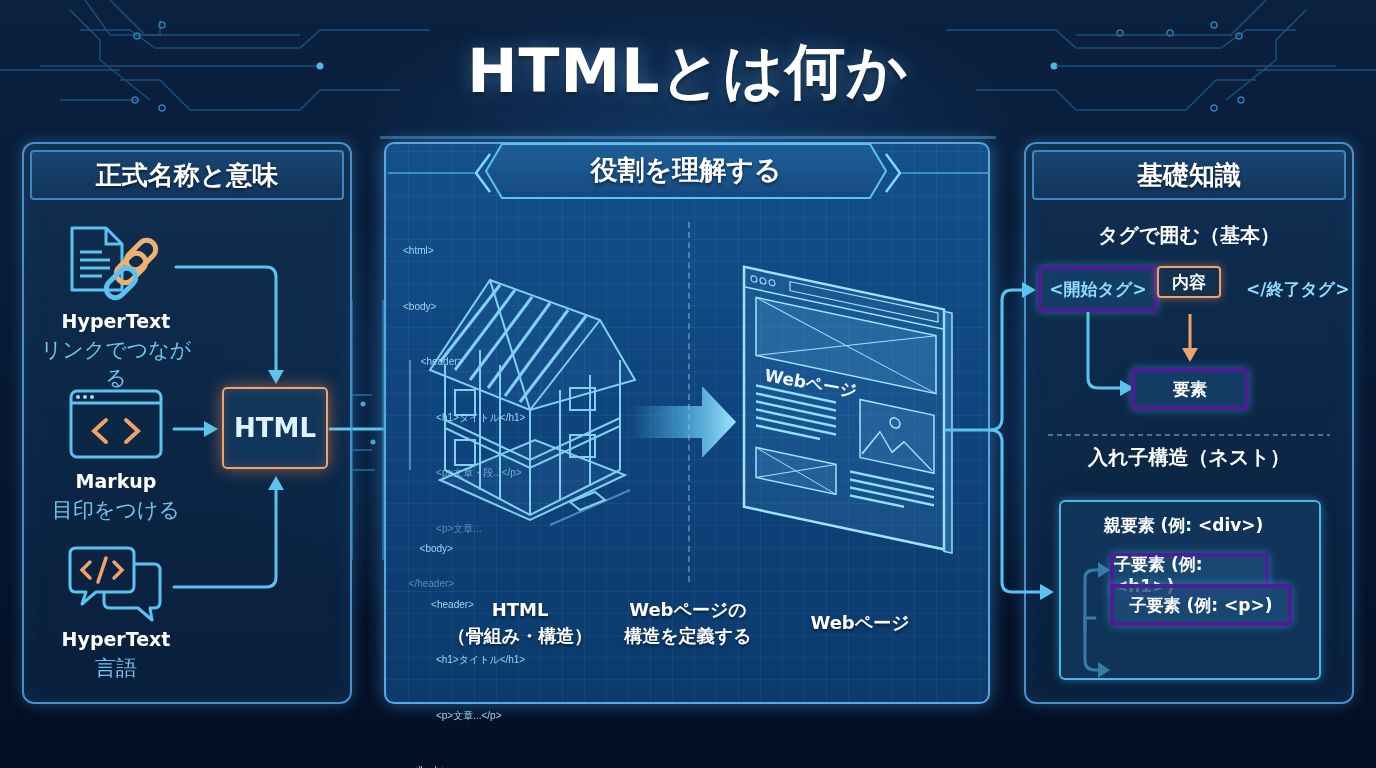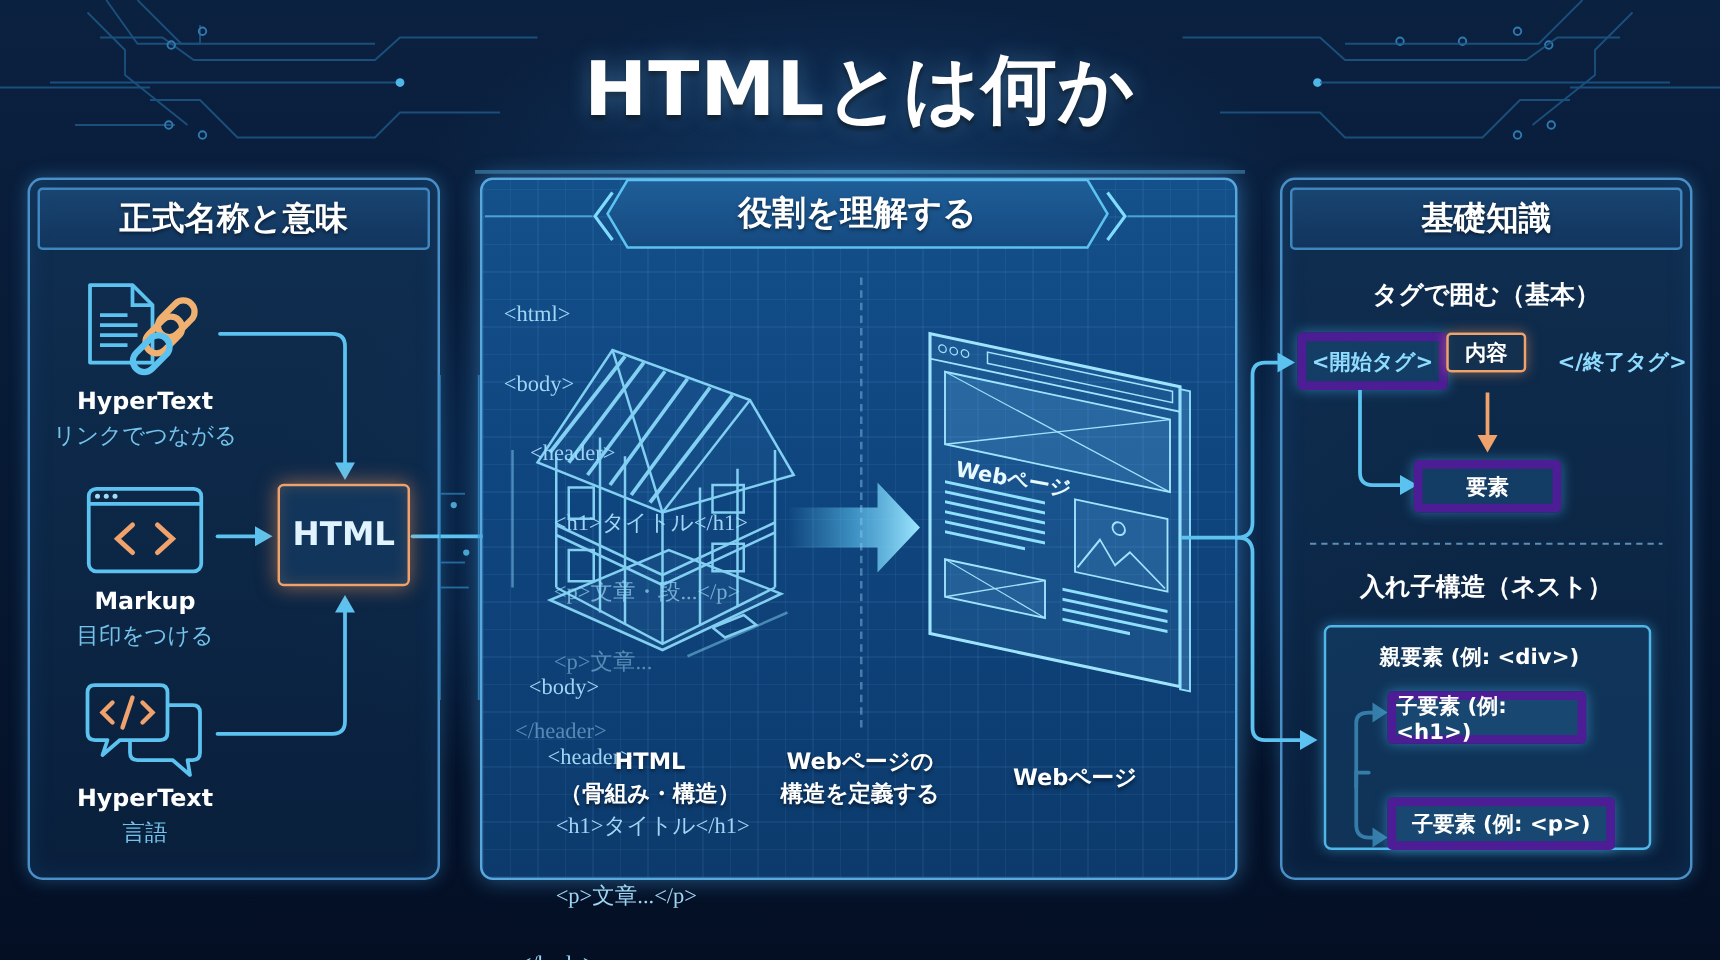--- a/index.html
+++ b/index.html
@@ -35,21 +35,21 @@
     position: absolute;
     border: 2px solid #3f86bf;
     border-radius: 4px;
     background: linear-gradient(180deg, rgba(30,80,130,0.65), rgba(18,56,100,0.7));
     text-align: center; font-weight: bold; font-size: 26px;
     text-shadow: 0 2px 3px rgba(0,0,0,0.5);
   }
 
   
   .term-label { position: absolute; text-align: center; font-weight: bold; font-size: 19px; width: 160px; }
-  .term-sub { position: absolute; text-align: center; font-size: 18px; color: #74c2ea; width: 160px; }
+  .term-sub { position: absolute; text-align: center; font-size: 21px; color: #74c2ea; width: 160px; }
   .html-box {
     position: absolute; left: 222px; top: 387px; width: 106px; height: 82px;
     border: 2px solid #f0a26c; border-radius: 5px;
     background: rgba(22,60,100,0.7);
     box-shadow: 0 0 16px rgba(240,150,90,0.55), inset 0 0 12px rgba(240,150,90,0.2);
     display: flex; align-items: center; justify-content: center;
     font-size: 26px; font-weight: bold; color: #dff4ff;
   }
 
   
@@ -64,36 +64,36 @@
   }
   .banner {
     position: absolute; left: 484px; top: 142px; width: 404px; height: 58px;
   }
   .banner-text {
     position: absolute; left: 484px; top: 152px; width: 404px; text-align: center;
     font-size: 27px; font-weight: bold;
     text-shadow: 0 2px 3px rgba(0,0,0,0.5);
   }
   .code {
-    position: absolute; font-family: Liberation Serif, serif; font-size: 18px; color: #9fd6f5;
+    position: absolute; font-family: Liberation Sans, sans-serif; font-size: 10px; color: #9fd6f5;
     line-height: 18.5px; white-space: pre;
   }
   .caption {
     position: absolute; text-align: center; font-size: 18px; font-weight: bold; line-height: 26px;
     text-shadow: 0 2px 3px rgba(0,0,0,0.5);
   }
 
   
   .section-title { position: absolute; text-align: center; font-size: 20px; font-weight: bold; }
   .tag-box {
     position: absolute; border-radius: 4px; display: flex; align-items: center; justify-content: center;
     font-size: 17px; font-weight: bold;
   }
   .blue-box {
-    border: 7px solid #4c1d95; background: rgba(22,68,110,0.75);
+    border: 4px solid #4c1d95; background: rgba(22,68,110,0.75);
     box-shadow: 0 0 10px rgba(80,190,255,0.45);
   }
   .orange-box {
     border: 2px solid #f0a26c; background: rgba(22,50,80,0.8);
     box-shadow: 0 0 10px rgba(240,150,90,0.5);
   }
 </style>
 </head>
 <body>
 
@@ -373,18 +373,18 @@
     </g>
   <polygon points="242,78 258,78 250,92" fill="#f0a26c"></polygon>
   <line x1="108" y1="165" x2="390" y2="165" stroke="#5c8fb8" stroke-width="1.5" stroke-dasharray="5 4"></line>
 </svg>
 
 <div class="tag-box blue-box" style="left:1038px; top:266px; width:120px; height:46px; color:#8fdcff;">&lt;開始タグ&gt;</div>
 <div class="tag-box orange-box" style="left:1157px; top:266px; width:64px; height:32px;">内容</div>
 <div class="abs" style="left:1226px; top:278px; font-size:17px; font-weight:bold; color:#8fdcff;margin-left:20px;">&lt;/終了タグ&gt;</div>
 <div class="tag-box blue-box" style="left:1131px; top:368px; width:118px; height:42px;">要素</div>
 
-<div class="section-title" style="left:1032px; top:456px; width:314px;">入れ子構造（ネスト）</div>
+<div class="section-title" style="left:1032px; top:444px; width:314px;">入れ子構造（ネスト）</div>
 
 <div class="abs blue-box" style="left:1059px; top:500px; width:262px; height:180px; border-radius:6px; border:2px solid #4fb6e8; background:rgba(22,68,110,0.55);"></div>
 <div class="abs" style="left:1059px; top:514px; width:249px; text-align:center; font-size:17px; font-weight:bold;">親要素 (例: &lt;div&gt;)</div>
 <div class="tag-box blue-box" style="left:1110px; top:553px; width:159px; height:42px; background:rgba(26,76,120,0.8);">子要素 (例: &lt;h1&gt;)</div>
-<div class="tag-box blue-box" style="left:1110px; top:638px; width:182px; height:42px; background:rgba(26,76,120,0.8);">子要素 (例: &lt;p&gt;)</div>
+<div class="tag-box blue-box" style="left:1110px; top:584px; width:182px; height:42px; background:rgba(26,76,120,0.8);">子要素 (例: &lt;p&gt;)</div>
 
 </body></html>

